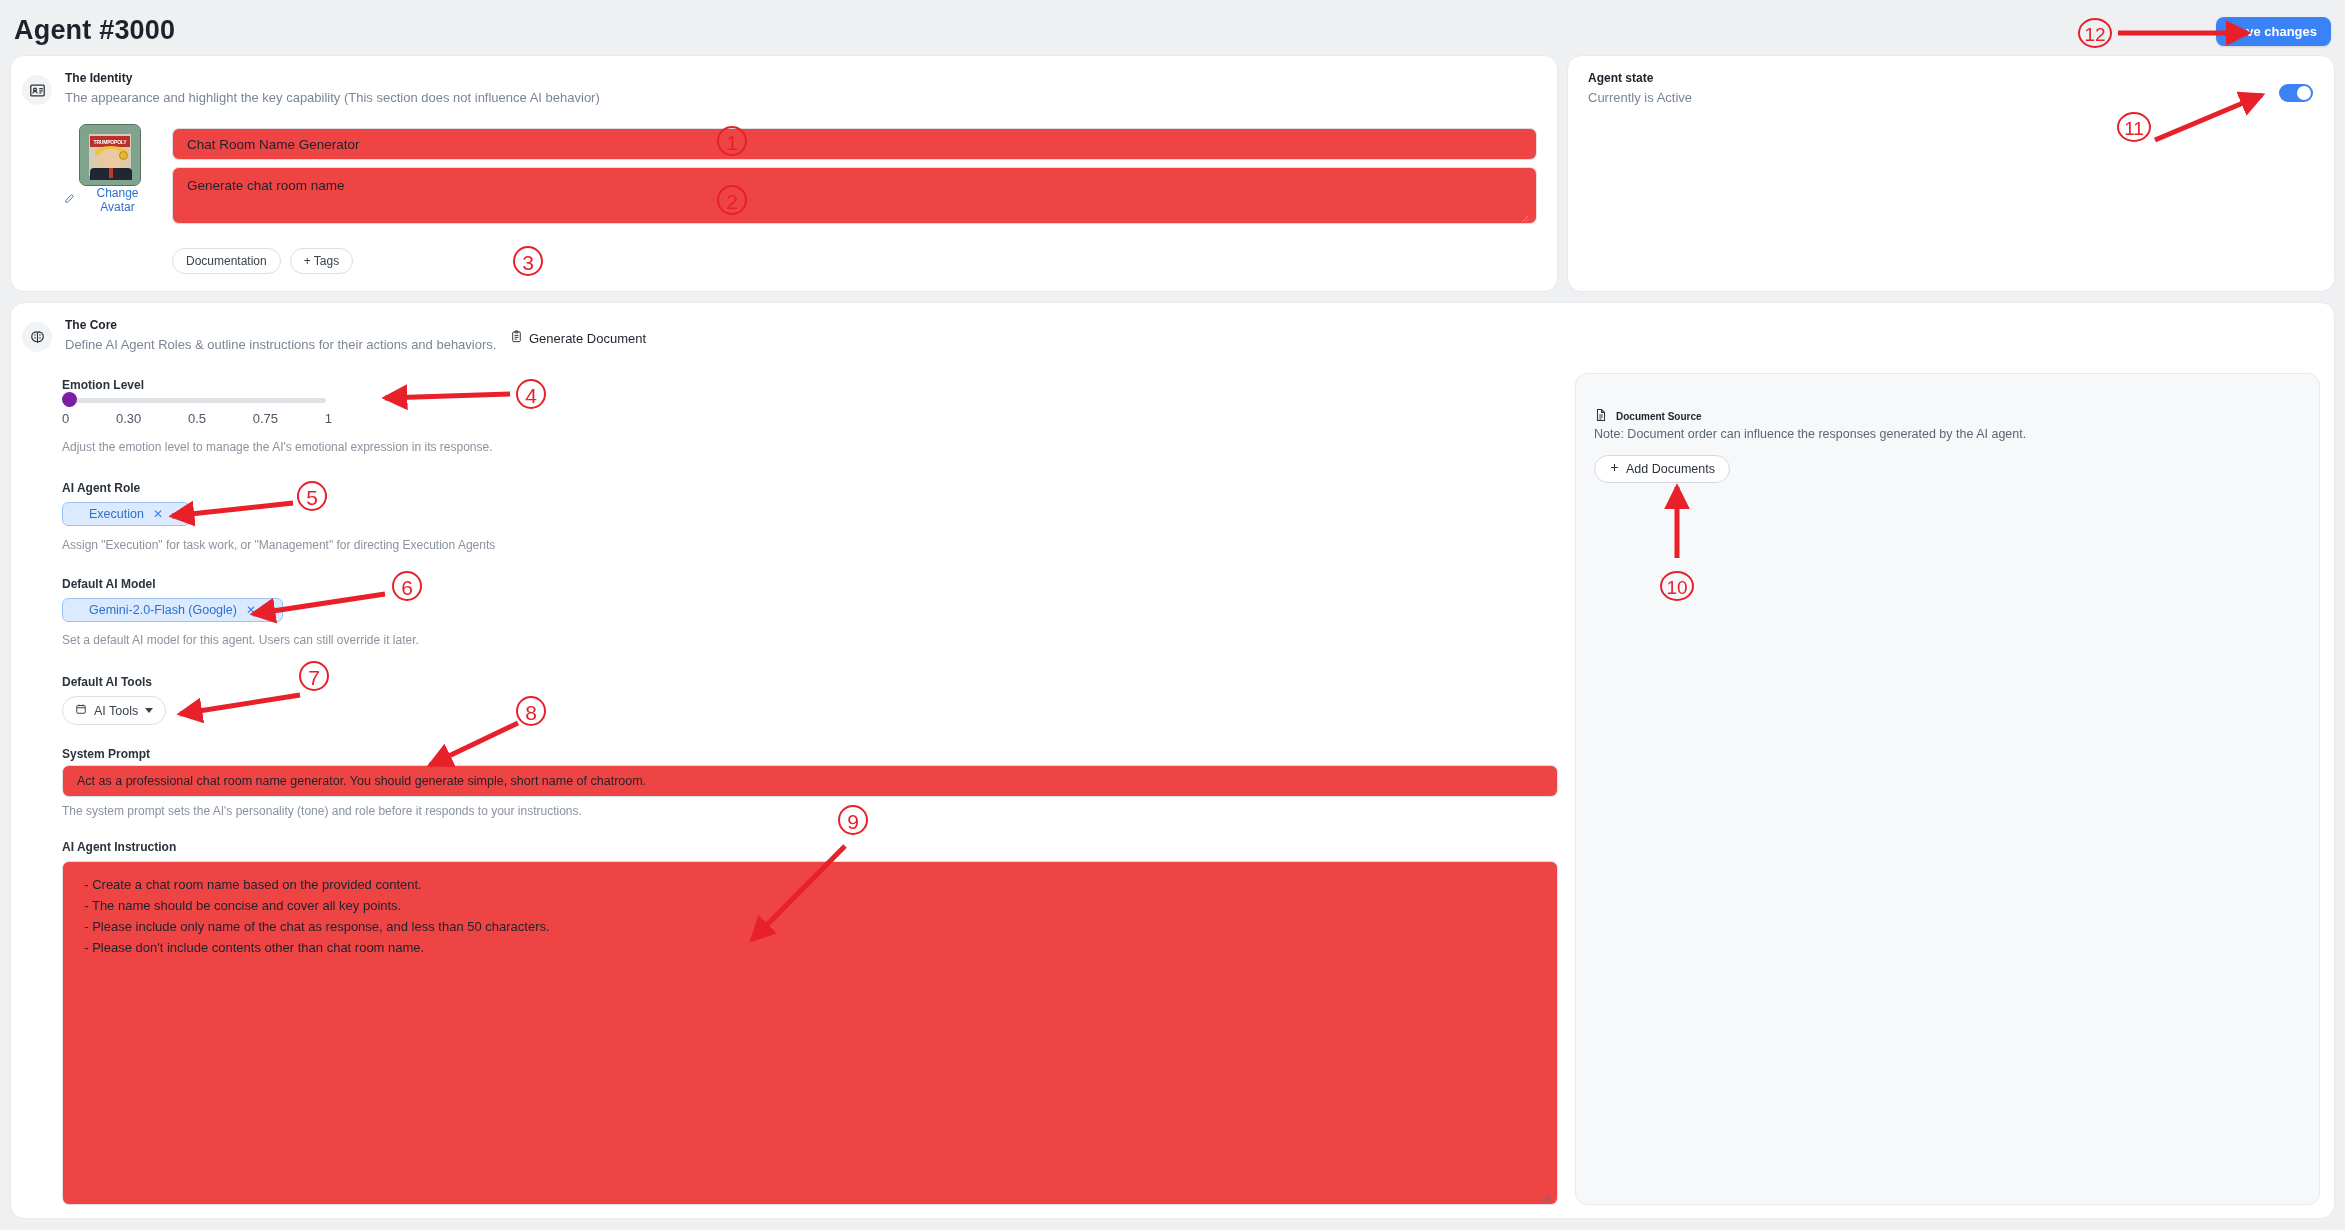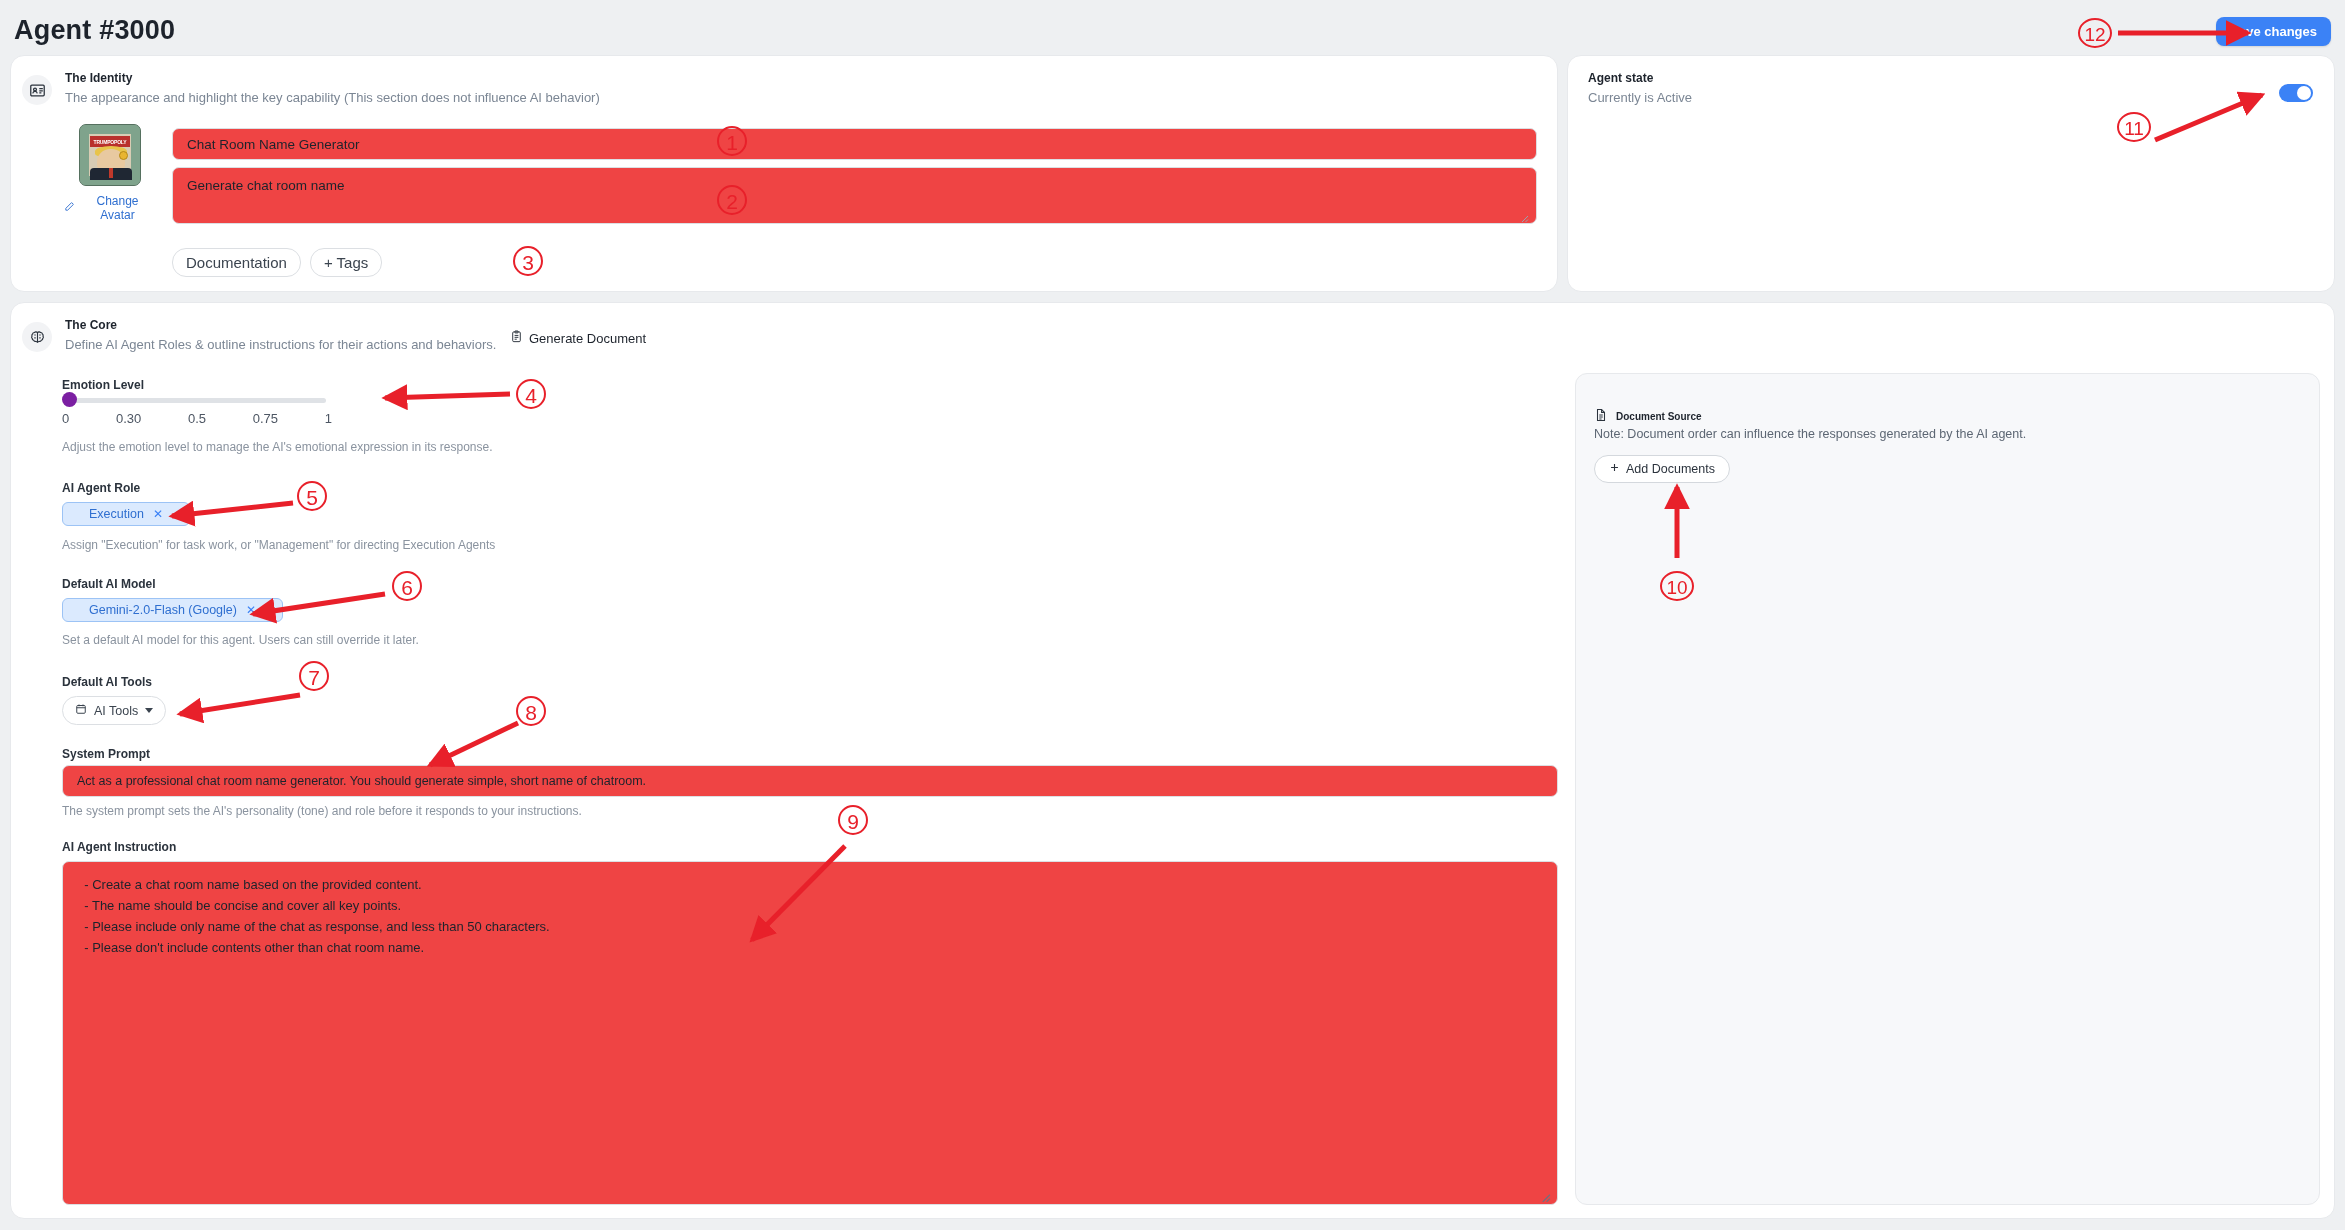--- a/index.html
+++ b/index.html
@@ -83,21 +83,21 @@
   }
   .av-tie {
     position:absolute; left:29px; top:43px; width:4px; height:10px;
     background:#c0392b;
   }
   .av-coin {
     position:absolute; right:12px; top:26px; width:9px; height:9px;
     border-radius:50%; background:#e8b530; border:1px solid #b58a18;
   }
   .change-avatar {
-    margin-top: 8px; font-size: 12px; color: #2f6fd0; cursor: pointer;
+    font-size: 12px; color: #2f6fd0; cursor: pointer;
     display: flex; align-items: center; justify-content: center; gap: 4px;
   }
 
   .txt-input {
     position: absolute;
     background: #ef4444; border: 1px solid #dcdfe3; border-radius: 7px;
     font-family: "Liberation Sans", sans-serif;
     font-size: 13.5px; color: #1d232c;
     padding: 0 14px;
   }
@@ -108,21 +108,21 @@
     overflow: hidden;
   }
   .resize-grip { position:absolute; pointer-events:none; }
   .resize-grip svg { display:block; }
   #desc-grip { left: 1519px; top: 213px; }
 
   .chip-row { position: absolute; left: 172px; top: 248px; display: flex; gap: 9px; }
   .chip {
     border: 1px solid #dcdfe3; border-radius: 14px;
     background: #fff; color: #3b444f;
-    font-size: 15px; padding: 5px 13px; cursor: pointer;
+    font-size: 12px; padding: 5px 13px; cursor: pointer;
     display: flex; align-items: center; gap: 5px;
   }
 
   
   #state-head { position: absolute; left: 1588px; top: 71px; }
   .toggle {
     position: absolute; left: 2279px; top: 84px;
     width: 34px; height: 18px; border-radius: 10px;
     background: #3b82f6; cursor: pointer;
   }

